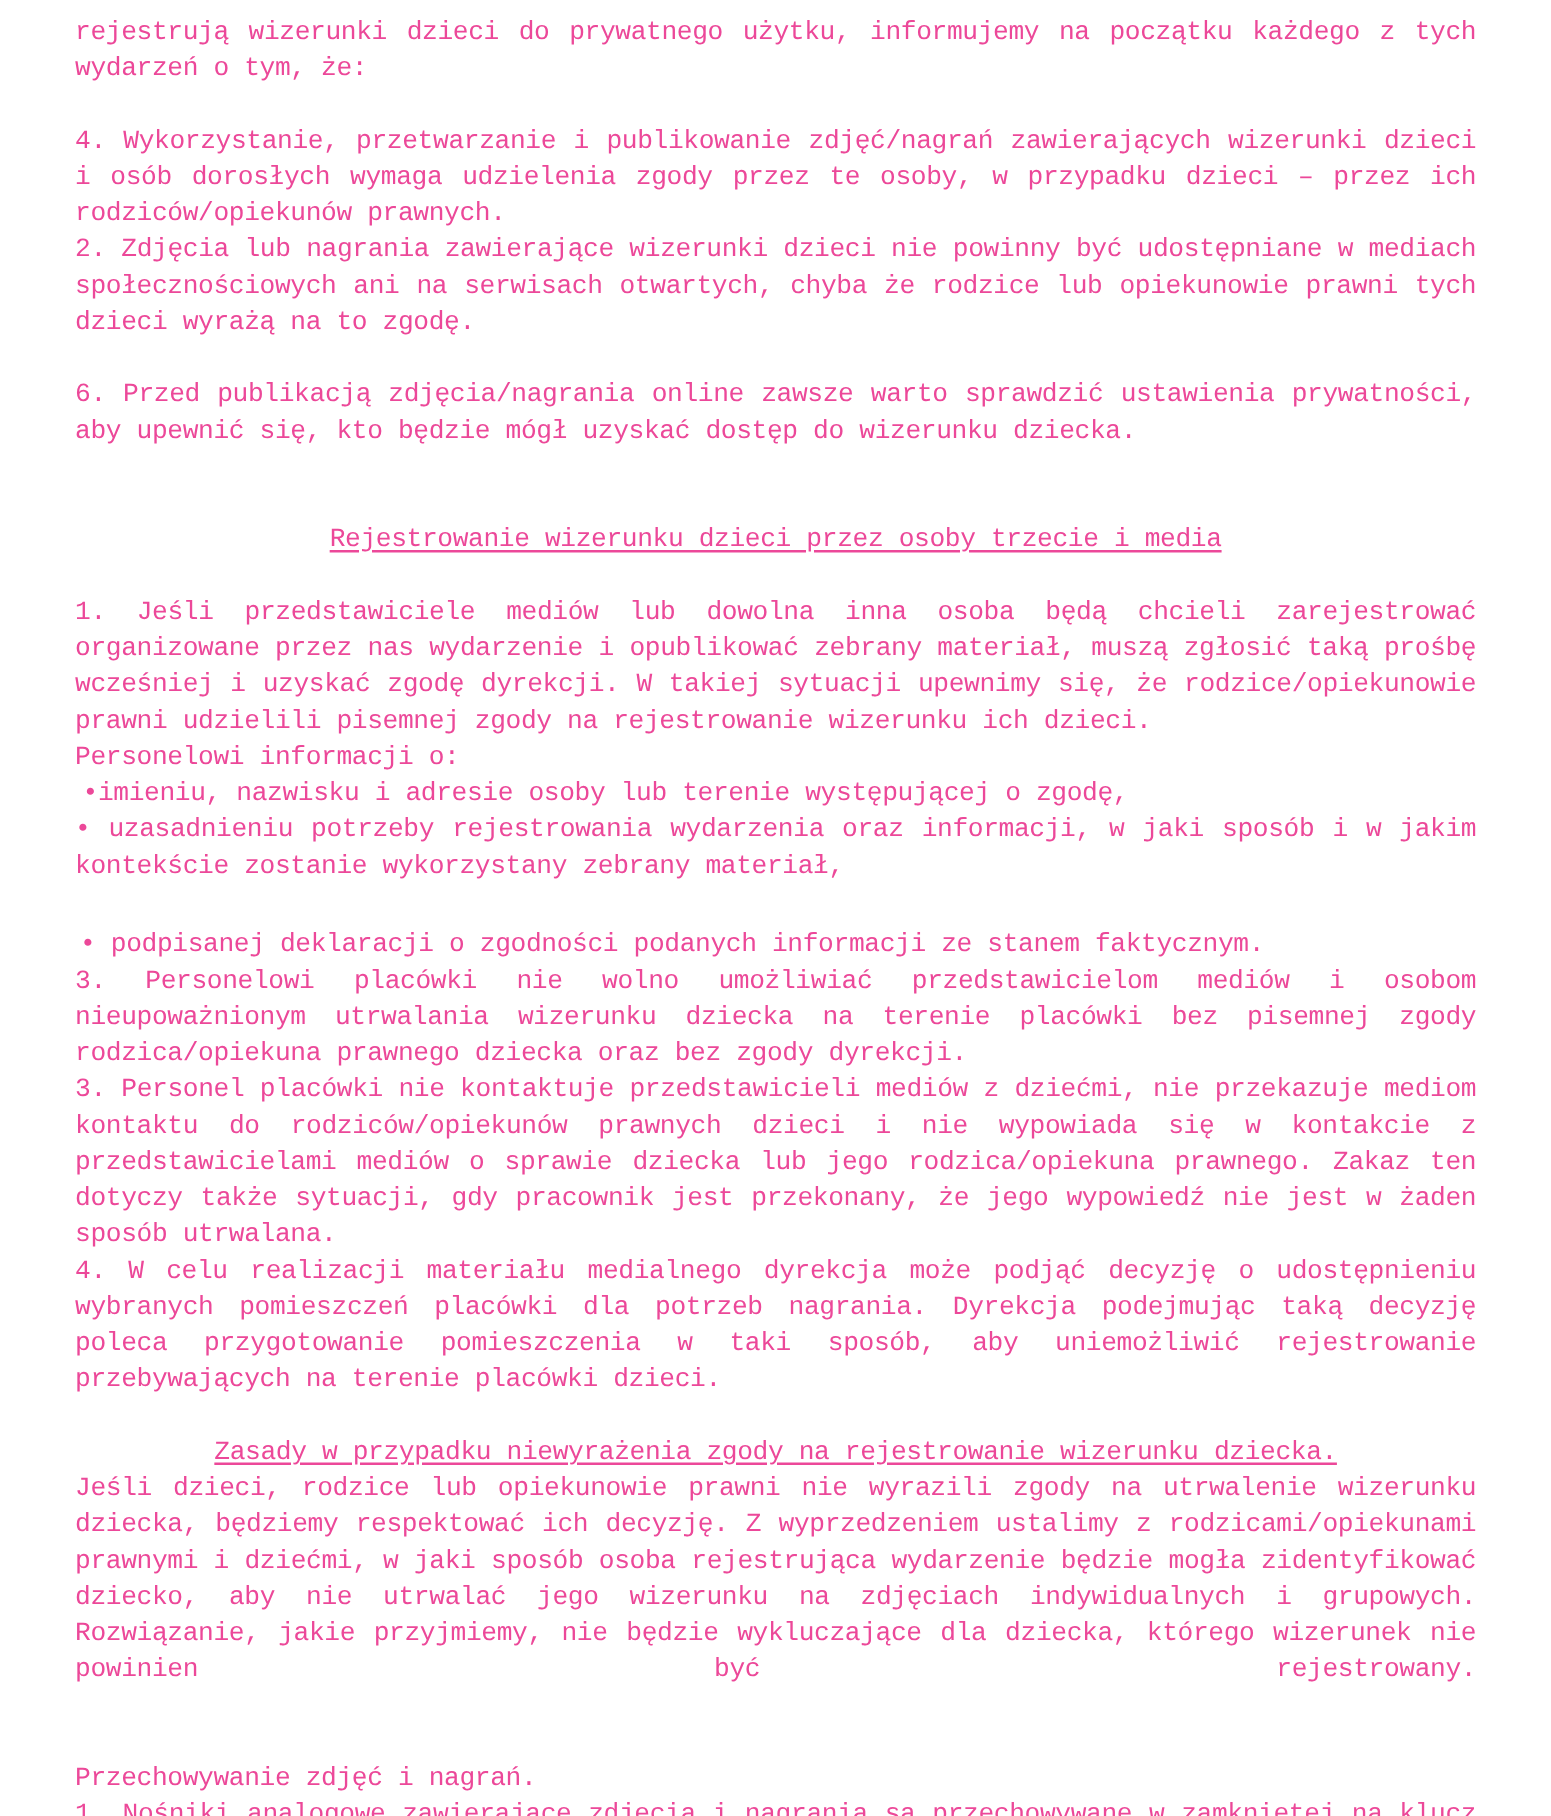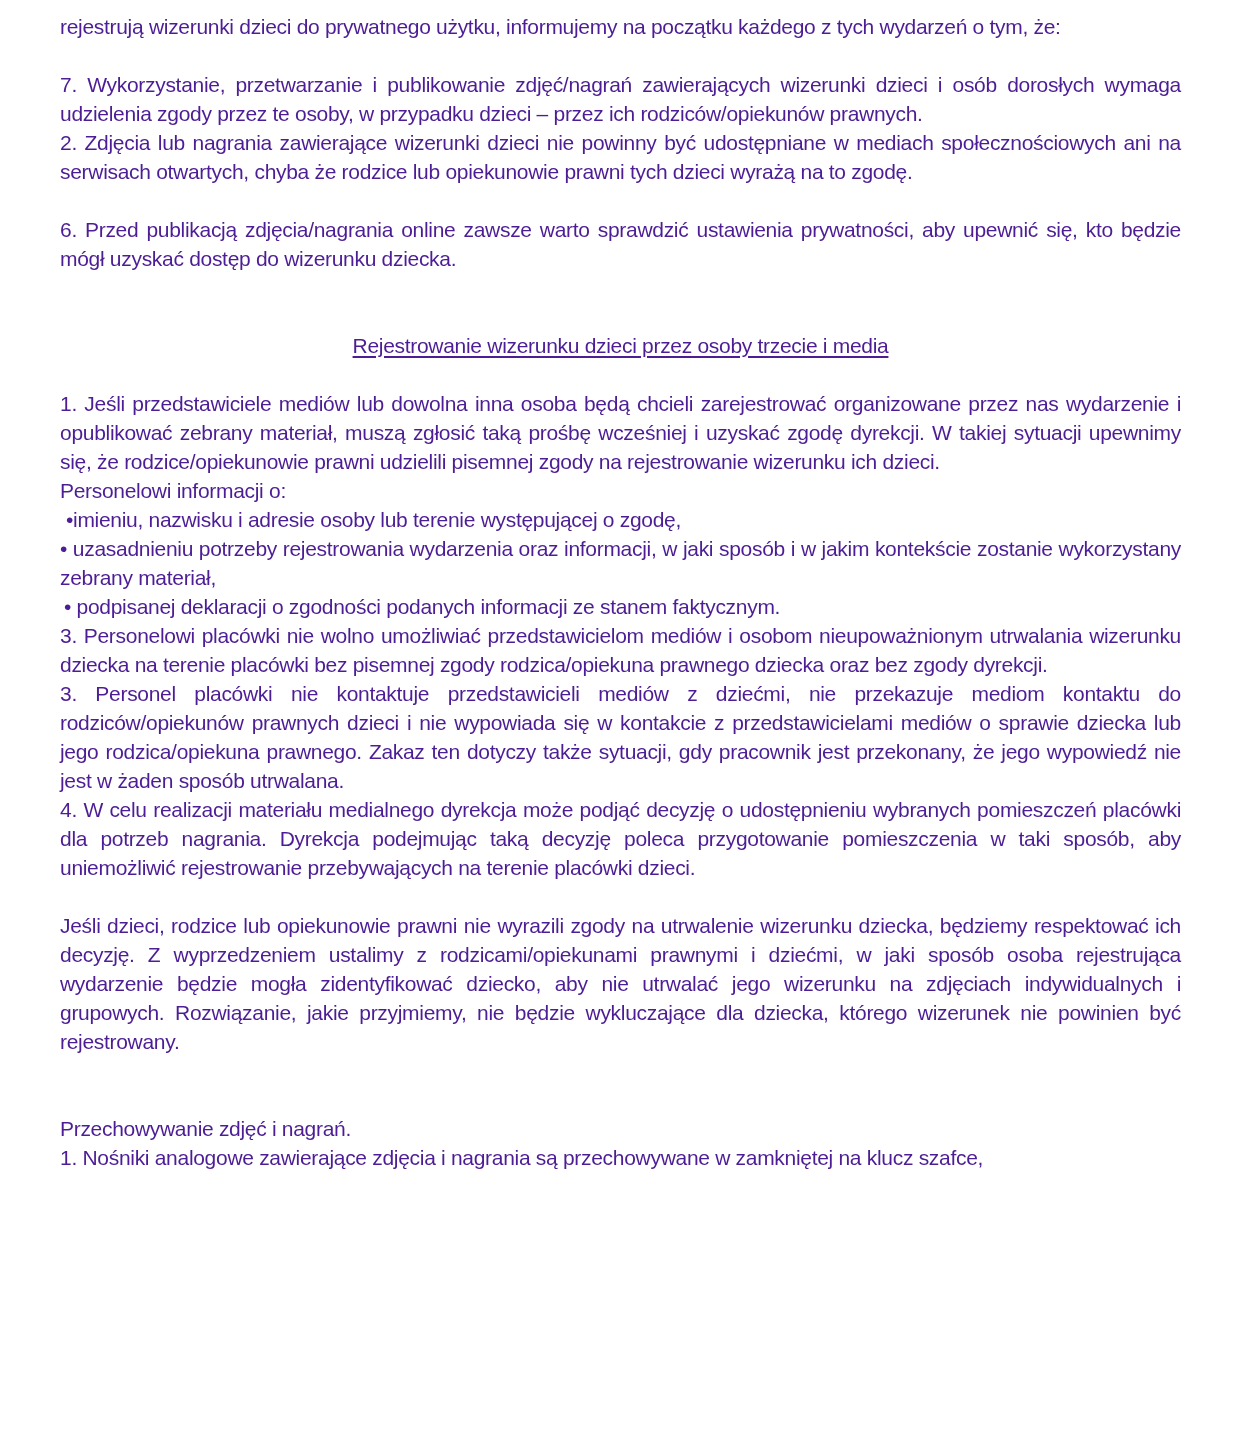--- a/index.html
+++ b/index.html
@@ -10,67 +10,68 @@
   body {
     width: 1241px;
     height: 1453px;
     overflow: hidden;
   }
   .page {
     box-sizing: border-box;
     width: 1241px;
     height: 1453px;
     padding: 12px 60px 0 60px;
-    font-family: Liberation Sans, sans-serif;
+    font-family: Liberation Mono, monospace;
     font-size: 21px;
     line-height: 29px;
     letter-spacing: -0.3px;
-    color: #4c1d95;
+    color: #ec4899;
     background: #ffffff;
   }
   .p {
     margin: 0;
     text-align: justify;
   }
   .h {
     margin: 0;
     text-align: center;
     text-decoration: underline;
     text-underline-offset: 3px;
   }
   .jl {
     text-align-last: justify;
   }
   .sp {
     height: 29px;
   }
   .ind6 { text-indent: 6px; }
-  .ind4 { text-indent: 4px; }
+  .ind4 { text-indent: 4px; margin-top: 34px; }
 </style>
 </head>
 <body>
 
 <main class="page">
   <p class="p">rejestrują wizerunki dzieci do prywatnego użytku, informujemy na początku każdego z tych wydarzeń o tym, że:</p>
   <div class="sp"></div>
-  <p class="p">7. Wykorzystanie, przetwarzanie i publikowanie zdjęć/nagrań zawierających wizerunki dzieci i osób dorosłych wymaga udzielenia zgody przez te osoby, w przypadku dzieci – przez ich rodziców/opiekunów prawnych.</p>
+  <p class="p">4. Wykorzystanie, przetwarzanie i publikowanie zdjęć/nagrań zawierających wizerunki dzieci i osób dorosłych wymaga udzielenia zgody przez te osoby, w przypadku dzieci – przez ich rodziców/opiekunów prawnych.</p>
   <p class="p">2. Zdjęcia lub nagrania zawierające wizerunki dzieci nie powinny być udostępniane w mediach społecznościowych ani na serwisach otwartych, chyba że rodzice lub opiekunowie prawni tych dzieci wyrażą na to zgodę.</p>
   <div class="sp"></div>
   <p class="p">6. Przed publikacją zdjęcia/nagrania online zawsze warto sprawdzić ustawienia prywatności, aby upewnić się, kto będzie mógł uzyskać dostęp do wizerunku dziecka.</p>
   <div class="sp"></div>
   <div class="sp"></div>
   <p class="h">Rejestrowanie wizerunku dzieci przez osoby trzecie i media</p>
   <div class="sp"></div>
   <p class="p">1. Jeśli przedstawiciele mediów lub dowolna inna osoba będą chcieli zarejestrować organizowane przez nas wydarzenie i opublikować zebrany materiał, muszą zgłosić taką prośbę wcześniej i uzyskać zgodę dyrekcji. W takiej sytuacji upewnimy się, że rodzice/opiekunowie prawni udzielili pisemnej zgody na rejestrowanie wizerunku ich dzieci.</p>
   <p class="p">Personelowi informacji o:</p>
   <p class="p ind6">•imieniu, nazwisku i adresie osoby lub terenie występującej o zgodę,</p>
   <p class="p">• uzasadnieniu potrzeby rejestrowania wydarzenia oraz informacji, w jaki sposób i w jakim kontekście zostanie wykorzystany zebrany materiał,</p>
   <p class="p ind4">• podpisanej deklaracji o zgodności podanych informacji ze stanem faktycznym.</p>
   <p class="p">3. Personelowi placówki nie wolno umożliwiać przedstawicielom mediów i osobom nieupoważnionym utrwalania wizerunku dziecka na terenie placówki bez pisemnej zgody rodzica/opiekuna prawnego dziecka oraz bez zgody dyrekcji.</p>
   <p class="p">3. Personel placówki nie kontaktuje przedstawicieli mediów z dziećmi, nie przekazuje mediom kontaktu do rodziców/opiekunów prawnych dzieci i nie wypowiada się w kontakcie z przedstawicielami mediów o sprawie dziecka lub jego rodzica/opiekuna prawnego. Zakaz ten dotyczy także sytuacji, gdy pracownik jest przekonany, że jego wypowiedź nie jest w żaden sposób utrwalana.</p>
   <p class="p">4. W celu realizacji materiału medialnego dyrekcja może podjąć decyzję o udostępnieniu wybranych pomieszczeń placówki dla potrzeb nagrania. Dyrekcja podejmując taką decyzję poleca przygotowanie pomieszczenia w taki sposób, aby uniemożliwić rejestrowanie przebywających na terenie placówki dzieci.</p>
   <div class="sp"></div>
+  <p class="h">Zasady w przypadku niewyrażenia zgody na rejestrowanie wizerunku dziecka.</p>
   <p class="p jl">Jeśli dzieci, rodzice lub opiekunowie prawni nie wyrazili zgody na utrwalenie wizerunku dziecka, będziemy respektować ich decyzję. Z wyprzedzeniem ustalimy z rodzicami/opiekunami prawnymi i dziećmi, w jaki sposób osoba rejestrująca wydarzenie będzie mogła zidentyfikować dziecko, aby nie utrwalać jego wizerunku na zdjęciach indywidualnych i grupowych. Rozwiązanie, jakie przyjmiemy, nie będzie wykluczające dla dziecka, którego wizerunek nie powinien być rejestrowany.</p>
   <div class="sp"></div>
   <div class="sp"></div>
   <p class="p">Przechowywanie zdjęć i nagrań.</p>
   <p class="p">1. Nośniki analogowe zawierające zdjęcia i nagrania są przechowywane w zamkniętej na klucz szafce,</p>
 </main>
 
 </body></html>

